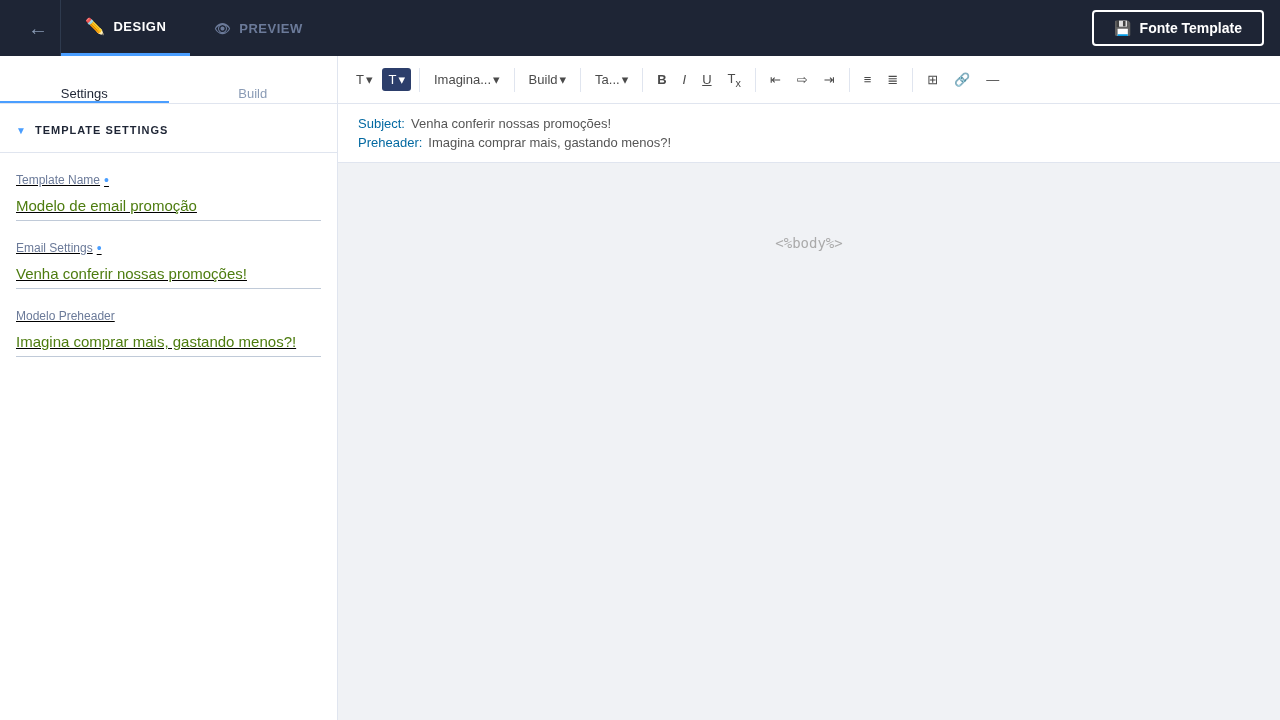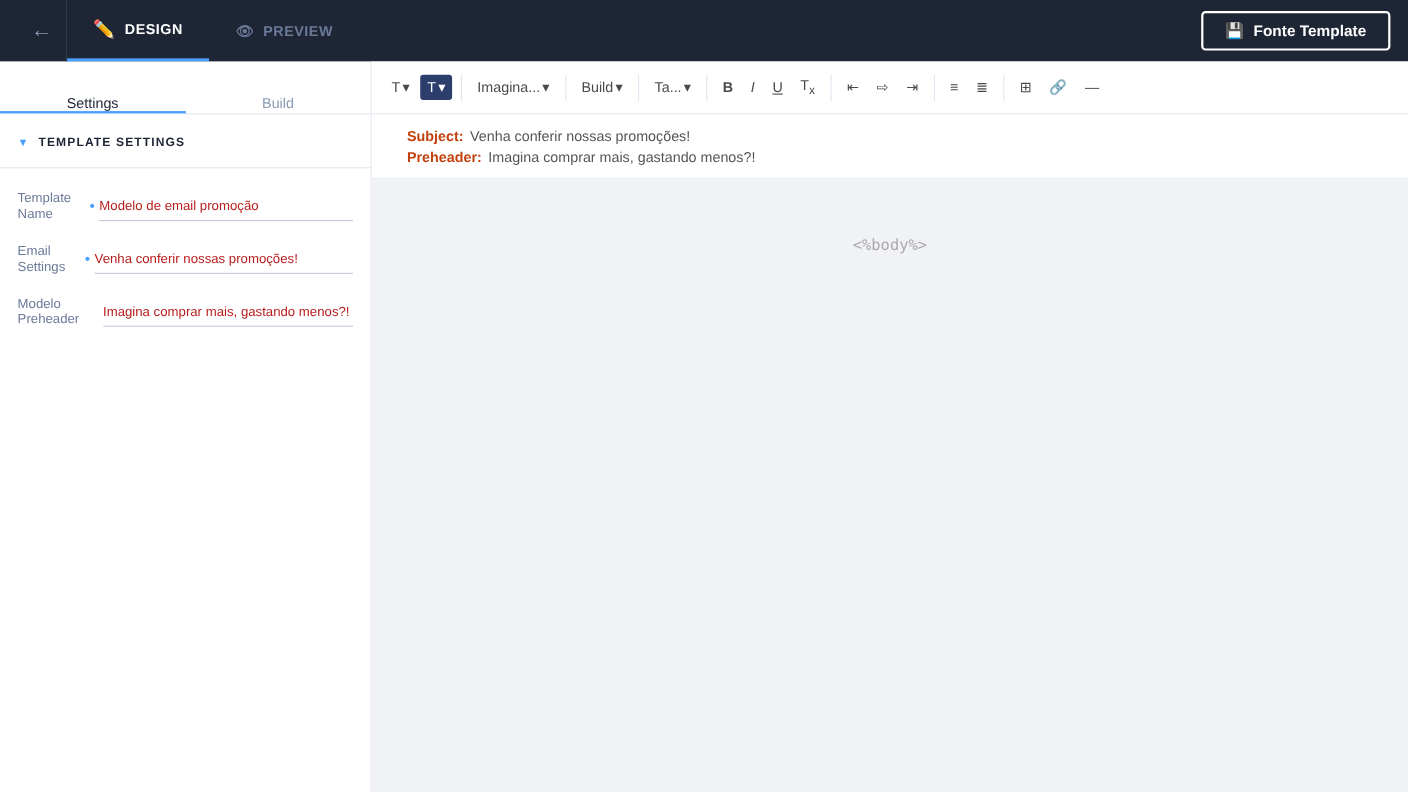--- a/index.html
+++ b/index.html
@@ -130,41 +130,42 @@
     }
 
     .settings-form {
       padding: 20px 16px;
       display: flex;
       flex-direction: column;
       gap: 20px;
     }
     .form-group {
       display: flex;
-      flex-direction: row;
+      flex-direction: column;
       gap: 4px;
+      text-decoration: underline;
     }
     .form-label {
       font-size: 12px;
       color: #6b7a99;
       display: flex;
       align-items: center;
       gap: 4px;
     }
     .required-dot {
       color: #4a9eff;
       font-size: 14px;
       line-height: 1;
     }
     .form-input {
       border: none;
       border-bottom: 1px solid #c0cad8;
       padding: 6px 0;
-      font-size: 12px;
-      color: #b91c1c;
+      font-size: 15px;
+      color: #4d7c0f;
       outline: none;
       background: transparent;
       width: 100%;
     }
 
     
     .right-panel {
       flex: 1;
       display: flex;
       flex-direction: column;
@@ -213,35 +214,34 @@
     }
     .email-preview-line {
       font-size: 13px;
       color: #333;
       margin-bottom: 4px;
       display: flex;
       gap: 6px;
     }
     .email-preview-line:last-child { margin-bottom: 0; }
     .preview-label {
-      font-weight: 700;
-      color: #c2410c;
-      margin-left: 12px;
+      font-weight: 400;
+      color: #0369a1;
     }
     .preview-value {
       color: #555;
     }
 
     
     .email-canvas {
       flex: 1;
       display: flex;
       align-items: flex-start;
       justify-content: center;
-      padding: 32px 20px;
+      padding: 52px 20px;
       background: #f0f2f5;
     }
     .email-body-placeholder {
       font-size: 14px;
       color: #aaaaaa;
       font-family: monospace;
       margin-top: 20px;
     }
   </style>
 </head>

